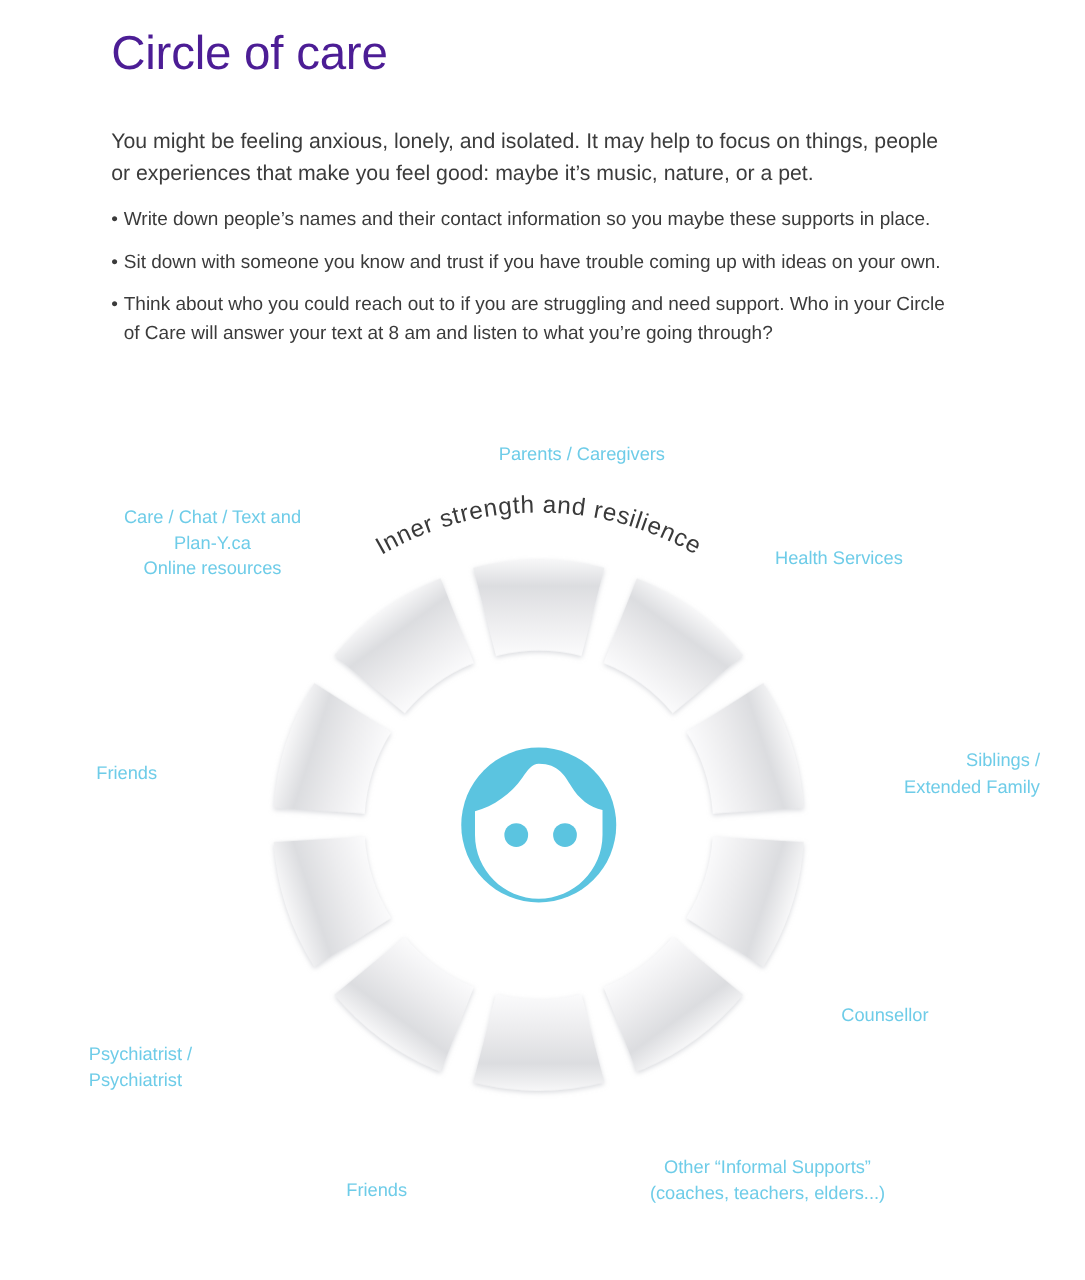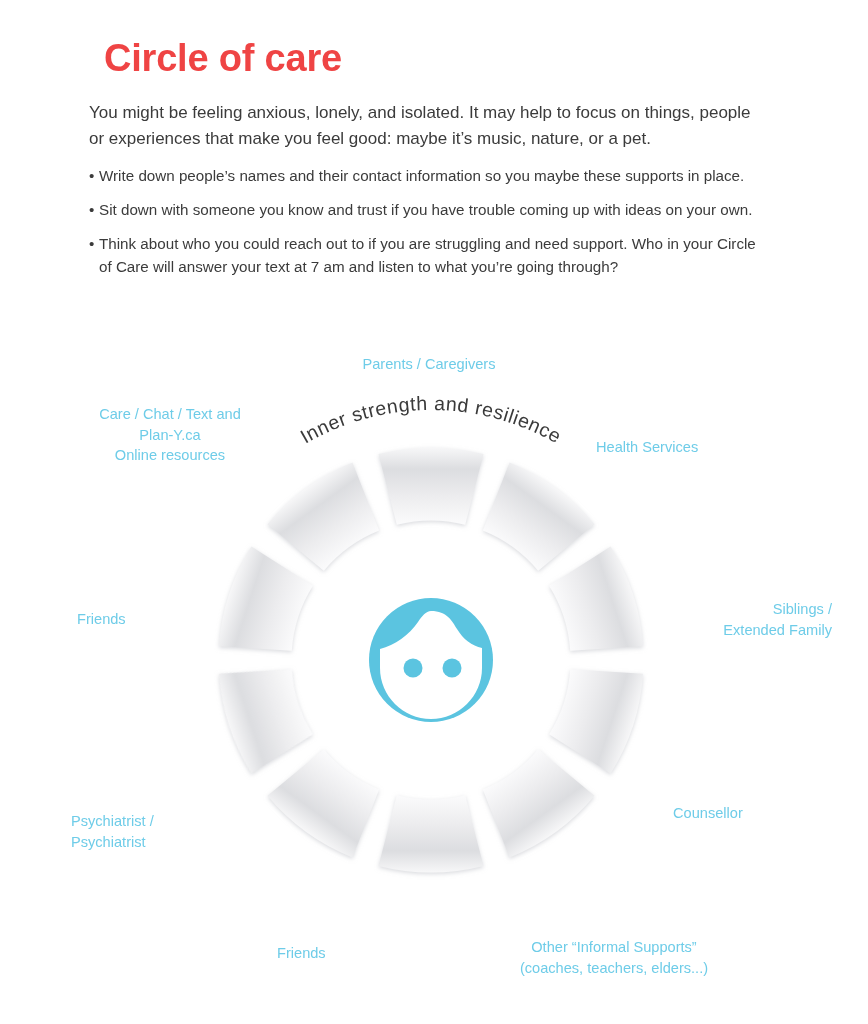--- a/index.html
+++ b/index.html
@@ -15,24 +15,24 @@
     font-family: "Liberation Sans", sans-serif;
     -webkit-font-smoothing: antialiased;
   }
 
   
   #page-title {
     position: absolute;
     left: 88px;
     top: 20px;
     font-size: 38px;
-    font-weight: 700;
-    color: #ef4444;
+    font-weight: 400;
+    color: #4c1d95;
     letter-spacing: -0.2px;
-    margin: 16px;
+    margin: 1px;
     line-height: 1.2;
   }
 
   #intro-block {
     position: absolute;
     left: 89px;
     top: 100px;
     width: 680px;
   }
 
@@ -101,21 +101,21 @@
     <li class="bullet-item">
       <span class="bullet-dot">•</span>
       <span>Write down people’s names and their contact information so you maybe these supports in place.</span>
     </li>
     <li class="bullet-item">
       <span class="bullet-dot">•</span>
       <span>Sit down with someone you know and trust if you have trouble coming up with ideas on your own.</span>
     </li>
     <li class="bullet-item">
       <span class="bullet-dot">•</span>
-      <span>Think about who you could reach out to if you are struggling and need support. Who in your Circle of Care will answer your text at 7 am and listen to what you’re going through?</span>
+      <span>Think about who you could reach out to if you are struggling and need support. Who in your Circle of Care will answer your text at 8 am and listen to what you’re going through?</span>
     </li>
   </ul>
 </div>
 
 <div id="circle-diagram">
 
   <svg id="diagram-svg" width="868" height="694" viewBox="0 0 868 694">
     <defs>
 
       <linearGradient id="petalGrad" x1="0" y1="0" x2="0" y2="1">
@@ -185,47 +185,47 @@
                C 482 366 459 389 431 389
                C 403 389 380 366 380 338
                L 380 319
                C 395 315 409 305 418 292
                C 422 286 426 281 431 281 Z"></path>
       <circle cx="413" cy="338" r="9.5" fill="#5BC4E0"></circle>
       <circle cx="452" cy="338" r="9.5" fill="#5BC4E0"></circle>
     </g>
   </svg>
 
-  <div class="ring-label align-center" style="left:326px; top:24px; width:206px;">
+  <div class="ring-label align-center" style="left:326px; top:24px; width:206px;text-align:right;">
     <div>Parents / Caregivers</div>
   </div>
 
-  <div class="ring-label align-left" style="left:596px; top:107px; width:200px;">
+  <div class="ring-label align-left" style="left:620px; top:107px; width:200px;">
     <div>Health Services</div>
   </div>
 
   <div class="ring-label align-right" style="left:618px; top:269px; width:214px;">
     <div>Siblings /</div>
     <div>Extended Family</div>
   </div>
 
   <div class="ring-label align-left" style="left:673px; top:473px; width:180px;">
     <div>Counsellor</div>
   </div>
 
-  <div class="ring-label align-center" style="left:488px; top:607px; width:252px;">
+  <div class="ring-label align-center" style="left:488px; top:594px; width:252px;">
     <div>Other “Informal Supports”</div>
     <div>(coaches, teachers, elders...)</div>
   </div>
 
   <div class="ring-label align-left" style="left:277px; top:613px; width:140px;">
     <div>Friends</div>
   </div>
 
-  <div class="ring-label align-left" style="left:71px; top:481px; width:190px;">
+  <div class="ring-label align-left" style="left:71px; top:504px; width:190px;">
     <div>Psychiatrist /</div>
     <div>Psychiatrist</div>
   </div>
 
   <div class="ring-label align-left" style="left:77px; top:279px; width:140px;">
     <div>Friends</div>
   </div>
 
   <div class="ring-label align-center" style="left:70px; top:74px; width:200px;">
     <div>Care / Chat / Text and</div>

